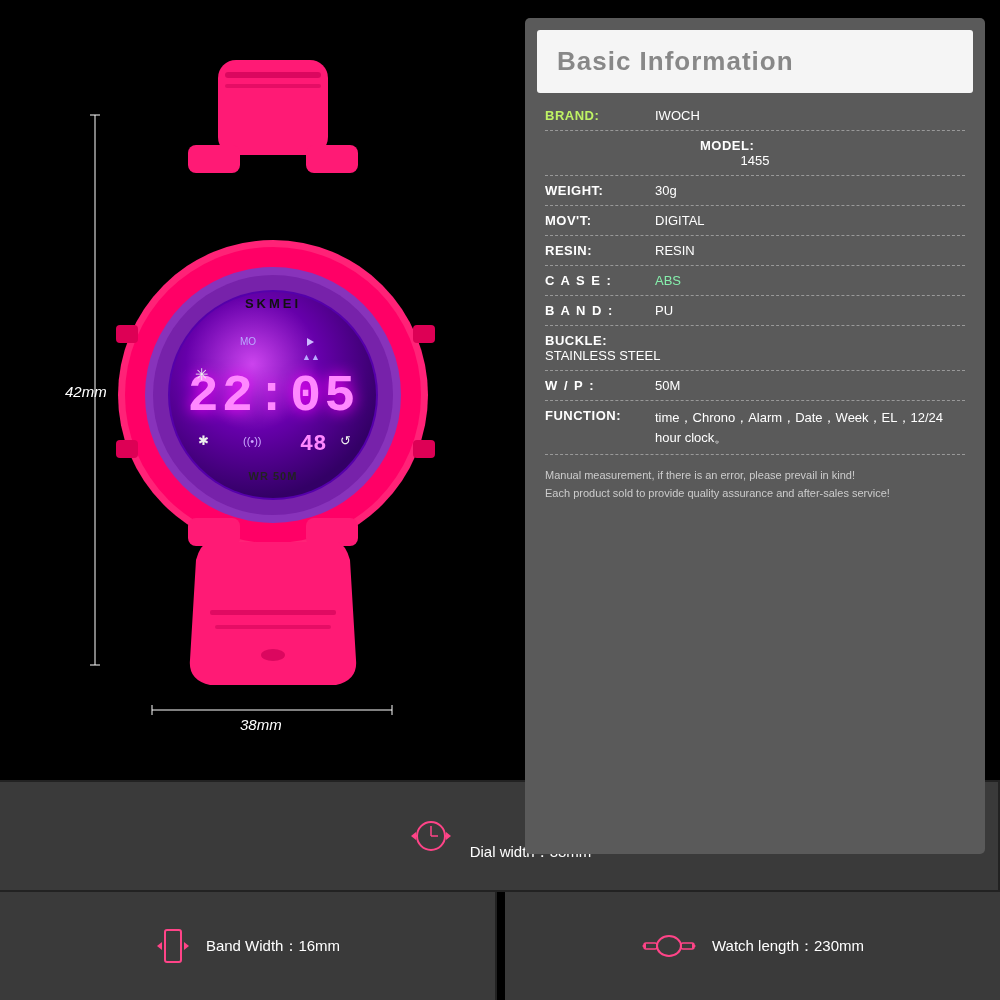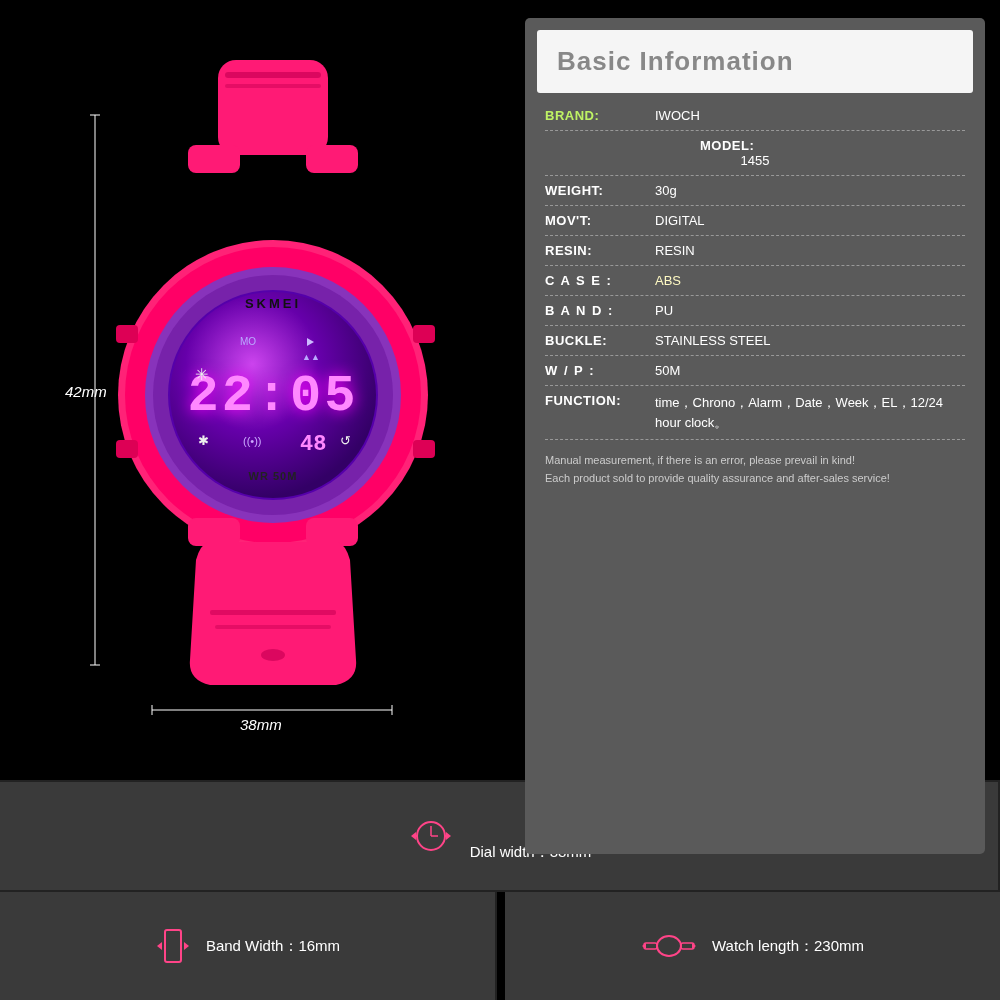--- a/index.html
+++ b/index.html
@@ -130,29 +130,29 @@
             <span style="color:#fff;font-size:13px;font-family:Arial;">DIGITAL</span>
           </div>
 
           <div style="display:flex;padding:7px 0;border-bottom:1px dashed #999;align-items:center;">
             <span style="font-weight:bold;color:#fff;font-size:13px;min-width:110px;font-family:Arial;letter-spacing:0.5px;">RESIN:</span>
             <span style="color:#fff;font-size:13px;font-family:Arial;">RESIN</span>
           </div>
 
           <div style="display:flex;padding:7px 0;border-bottom:1px dashed #999;align-items:center;">
             <span style="font-weight:bold;color:#fff;font-size:13px;min-width:110px;font-family:Arial;letter-spacing:1.5px;">C A S E :</span>
-            <span style="color:#fef9c3;font-size:13px;font-family:Arial;">ABS</span>
+            <span style="color:#86efac;font-size:13px;font-family:Arial;">ABS</span>
           </div>
 
           <div style="display:flex;padding:7px 0;border-bottom:1px dashed #999;align-items:center;">
             <span style="font-weight:bold;color:#fff;font-size:13px;min-width:110px;font-family:Arial;letter-spacing:1.5px;">B A N D :</span>
             <span style="color:#fff;font-size:13px;font-family:Arial;">PU</span>
           </div>
 
-          <div style="display:flex;padding:7px 0;border-bottom:1px dashed #999;align-items:flex-start;">
+          <div style="display:flex;padding:7px 0;border-bottom:1px dashed #999;align-items:flex-start;flex-direction:column;">
             <span style="font-weight:bold;color:#fff;font-size:13px;min-width:110px;font-family:Arial;letter-spacing:0.5px;">BUCKLE:</span>
             <span style="color:#fff;font-size:13px;font-family:Arial;">STAINLESS STEEL</span>
           </div>
 
           <div style="display:flex;padding:7px 0;border-bottom:1px dashed #999;align-items:center;">
             <span style="font-weight:bold;color:#fff;font-size:13px;min-width:110px;font-family:Arial;letter-spacing:1.5px;">W / P :</span>
             <span style="color:#fff;font-size:13px;font-family:Arial;text-align:center;">50M</span>
           </div>
 
           <div style="display:flex;padding:7px 0;border-bottom:1px dashed #999;align-items:flex-start;">

